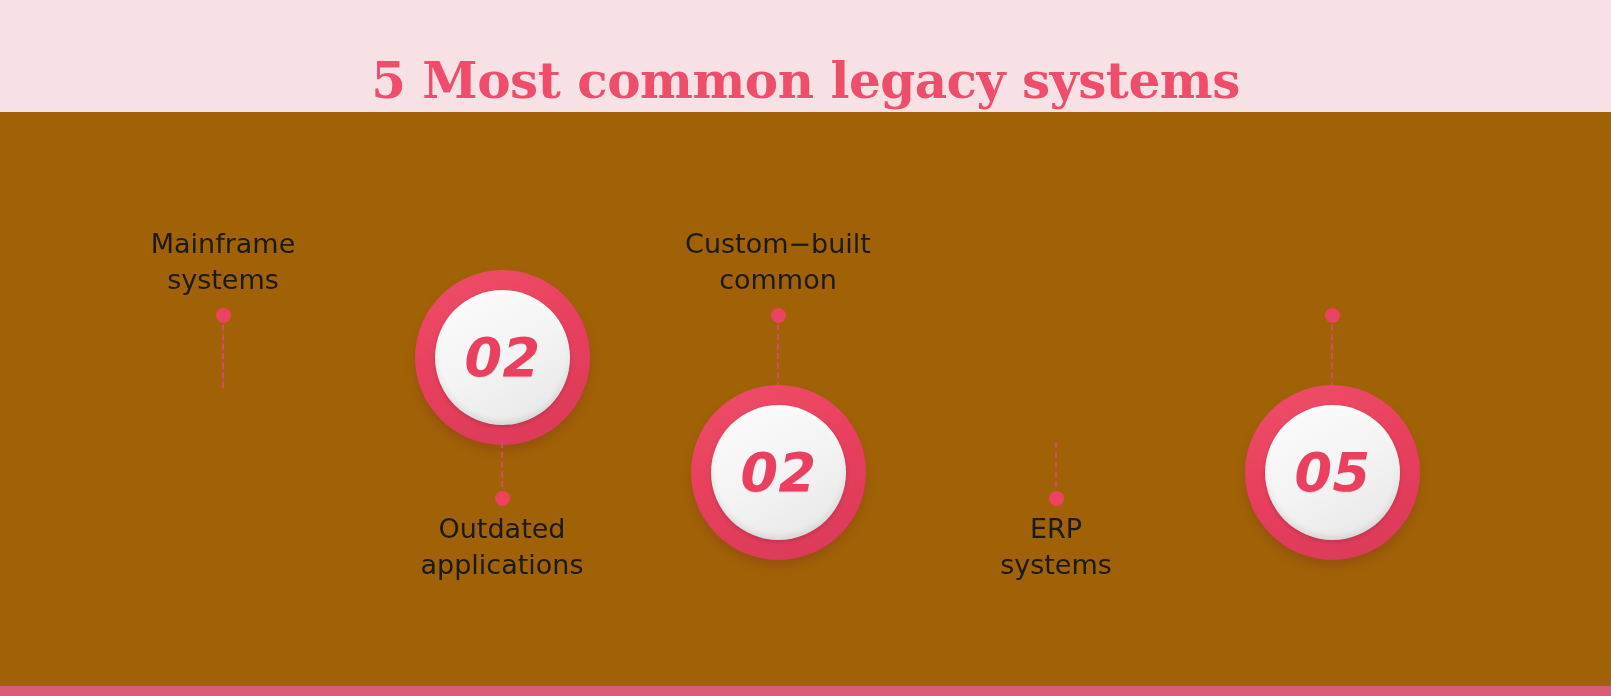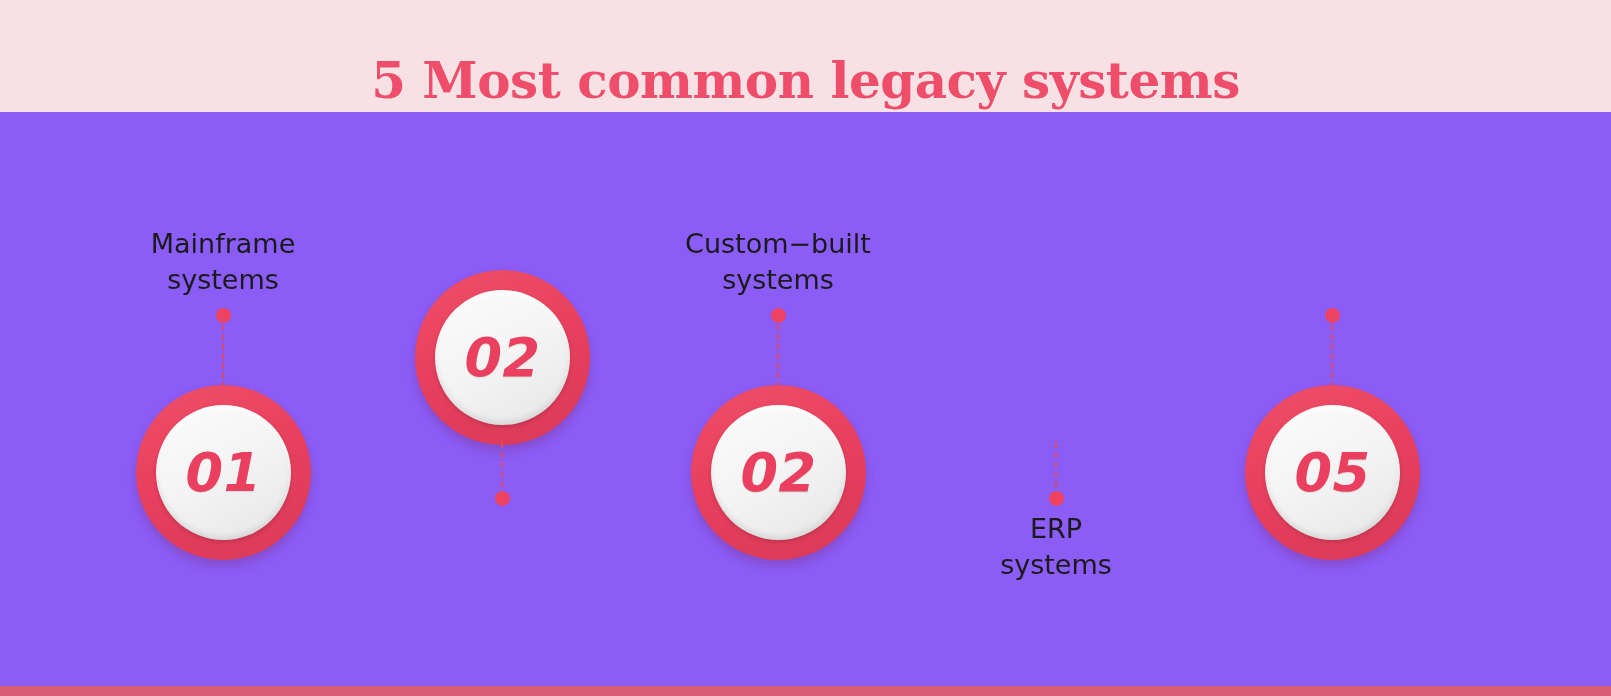--- a/index.html
+++ b/index.html
@@ -39,21 +39,21 @@
     margin-top: 48px;
   }
 
   
   #infographic-canvas {
     position: absolute;
     left: 0;
     top: 112px;
     width: 1611px;
     height: 574px;
-    background: #8b5cf6;
+    background: #a16207;
   }
 
   
   .step-item {
     position: absolute;
     width: 300px;
     top: 0;
     height: 574px;
   }
 
@@ -164,40 +164,37 @@
   <div id="page-title">5 Most common legacy systems</div>
 </div>
 
 <div id="infographic-canvas">
 
   <div class="step-item variant-up" id="step-1">
     <div class="step-label">Mainframe
 systems</div>
     <div class="connector-dot"></div>
     <div class="connector"></div>
-    <div class="step-circle">
-      <div class="step-circle-inner">
-        <span class="step-number">01</span>
-      </div>
-    </div>
   </div>
 
   <div class="step-item variant-down" id="step-2">
     <div class="step-circle">
       <div class="step-circle-inner">
         <span class="step-number">02</span>
       </div>
     </div>
     <div class="connector"></div>
     <div class="connector-dot"></div>
+    <div class="step-label">Outdated
+applications</div>
   </div>
 
   <div class="step-item variant-up" id="step-3">
     <div class="step-label">Custom−built
-systems</div>
+common</div>
     <div class="connector-dot"></div>
     <div class="connector"></div>
     <div class="step-circle">
       <div class="step-circle-inner">
         <span class="step-number">02</span>
       </div>
     </div>
   </div>
 
   <div class="step-item variant-down" id="step-4">

